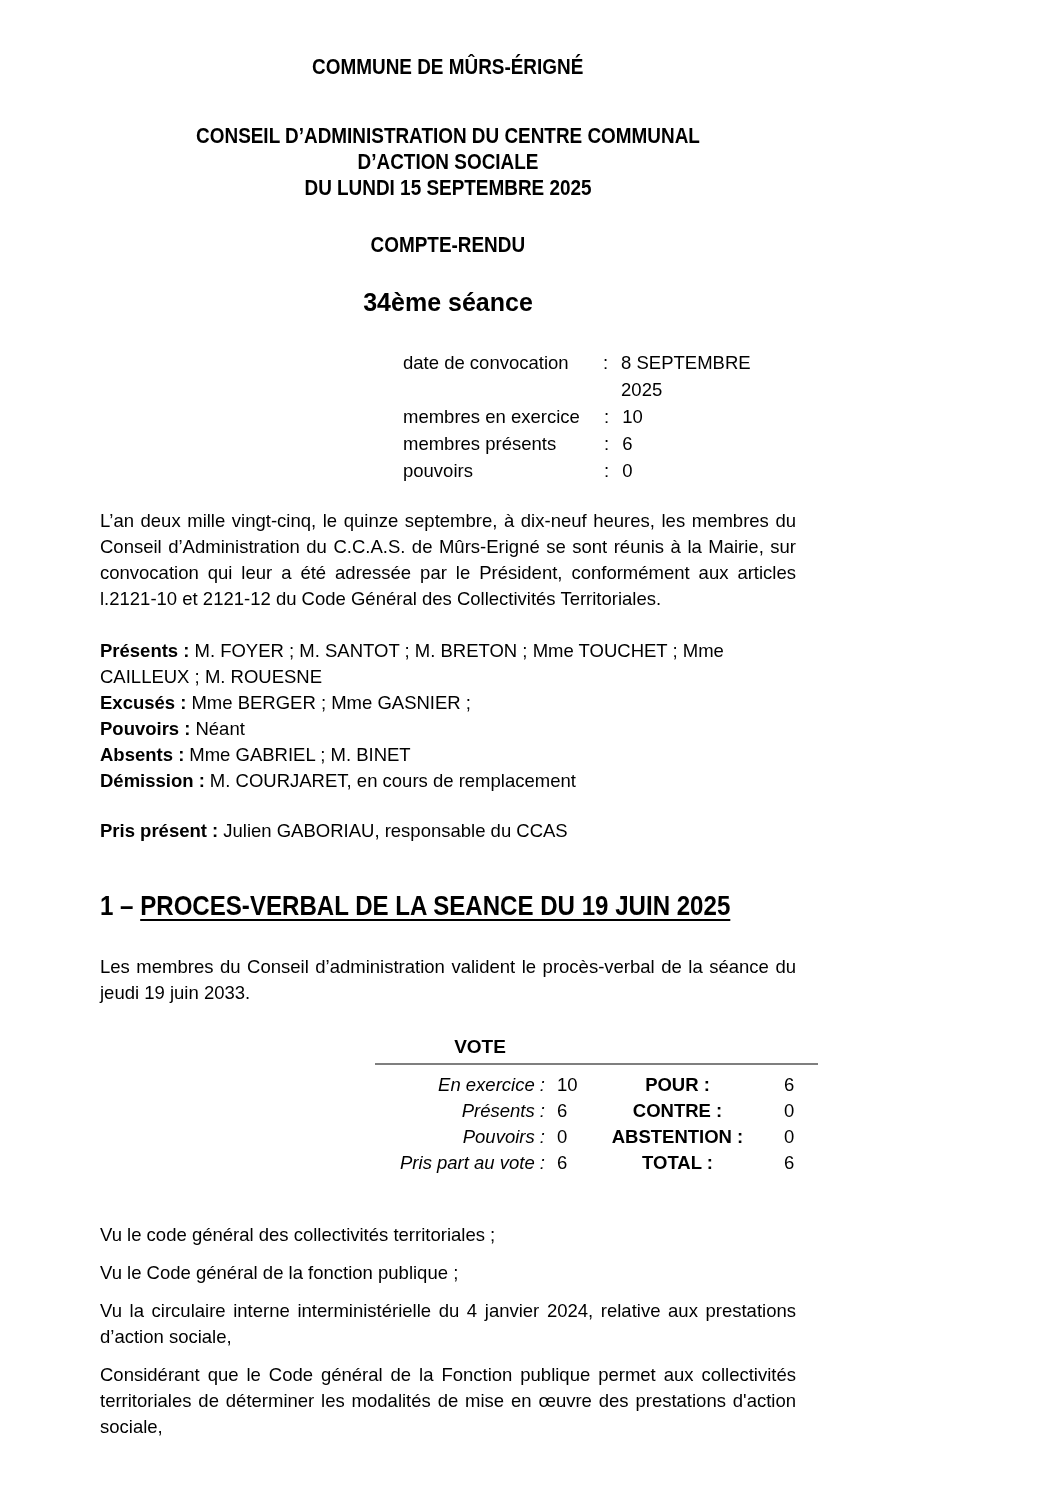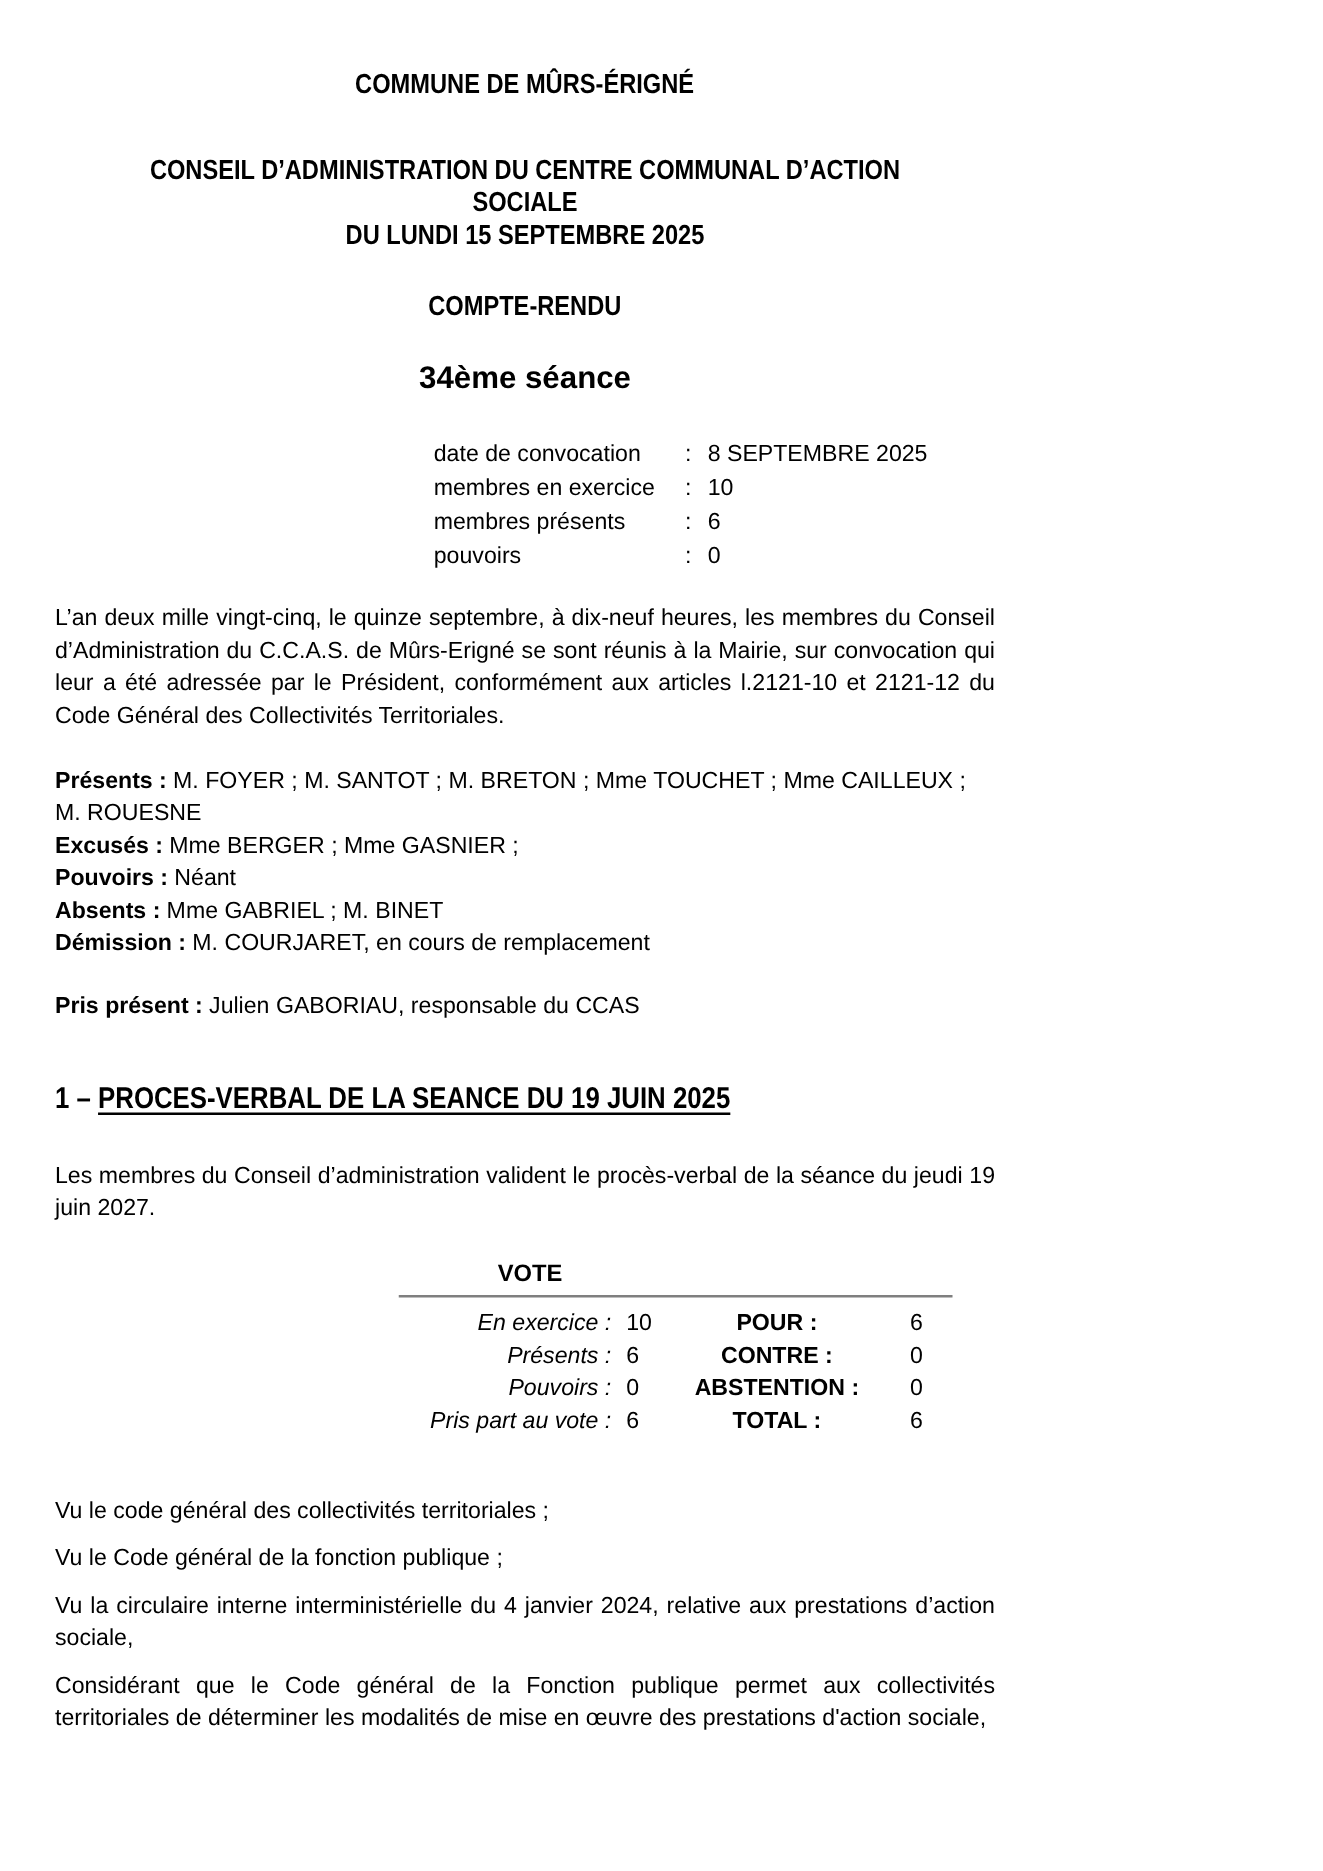--- a/index.html
+++ b/index.html
@@ -12,21 +12,21 @@
     height: 1497px;
     color: #000;
     font-family: "Liberation Sans", sans-serif;
     font-size: 18.5px;
     overflow: hidden;
   }
   .page {
     box-sizing: border-box;
     width: 896px;
     height: 1497px;
-    padding: 54px 100px 0 44px;
+    padding: 54px 100px 0 100px;
   }
   
   .doc-title {
     margin: 0;
     text-align: center;
     font-weight: bold;
     font-size: 22px;
     line-height: 26px;
   }
   .condensed {
@@ -61,21 +61,21 @@
   }
   .attendance { margin-top: 26px; line-height: 26px; }
   .attendance p { margin: 0; }
   .lbl-b { font-weight: bold; }
   .lbl-gap { margin-left: 5px; }
   .agent-line { margin: 24px 0 0 0; line-height: 26px; }
   
   .section-heading {
     margin: 0;
     font-weight: bold;
-    font-size: 24px;
+    font-size: 28px;
     line-height: 24px;
   }
   .sh1 { margin-top: 50px; }
   .sh2 { margin-top: 56px; }
   .section-heading .condensed { transform-origin: left center; }
   .underlined {
     text-decoration: underline;
     text-decoration-thickness: 2px;
     text-underline-offset: 4px;
   }
@@ -159,21 +159,21 @@
     <p><span class="lbl-b">Excusés :</span><span class="lbl-gap">Mme BERGER ; Mme GASNIER ;</span></p>
     <p><span class="lbl-b">Pouvoirs :</span><span class="lbl-gap">Néant</span></p>
     <p><span class="lbl-b">Absents :</span><span class="lbl-gap">Mme GABRIEL ; M. BINET</span></p>
     <p><span class="lbl-b">Démission :</span><span class="lbl-gap">M. COURJARET, en cours de remplacement</span></p>
   </div>
 
   <p class="agent-line"><span class="lbl-b">Pris présent :</span><span class="lbl-gap">Julien GABORIAU, responsable du CCAS</span></p>
 
   <p class="section-heading sh1"><span class="condensed"><span>1 –</span> <span class="underlined">PROCES-VERBAL DE LA SEANCE DU 19 JUIN 2025</span></span></p>
 
-  <p class="para s1-body">Les membres du Conseil d’administration valident le procès-verbal de la séance du jeudi 19 juin 2027.</p>
+  <p class="para s1-body">Les membres du Conseil d’administration valident le procès-verbal de la séance du jeudi 19 juin 2033.</p>
 
   <div class="vote">
     <div class="vote-title">VOTE</div>
     <hr class="vote-rule">
     <div class="vote-grid">
       <span class="vl">En exercice :</span>
       <span class="vv">10</span>
       <span class="vr">POUR :</span>
       <span class="vv2">6</span>
 

